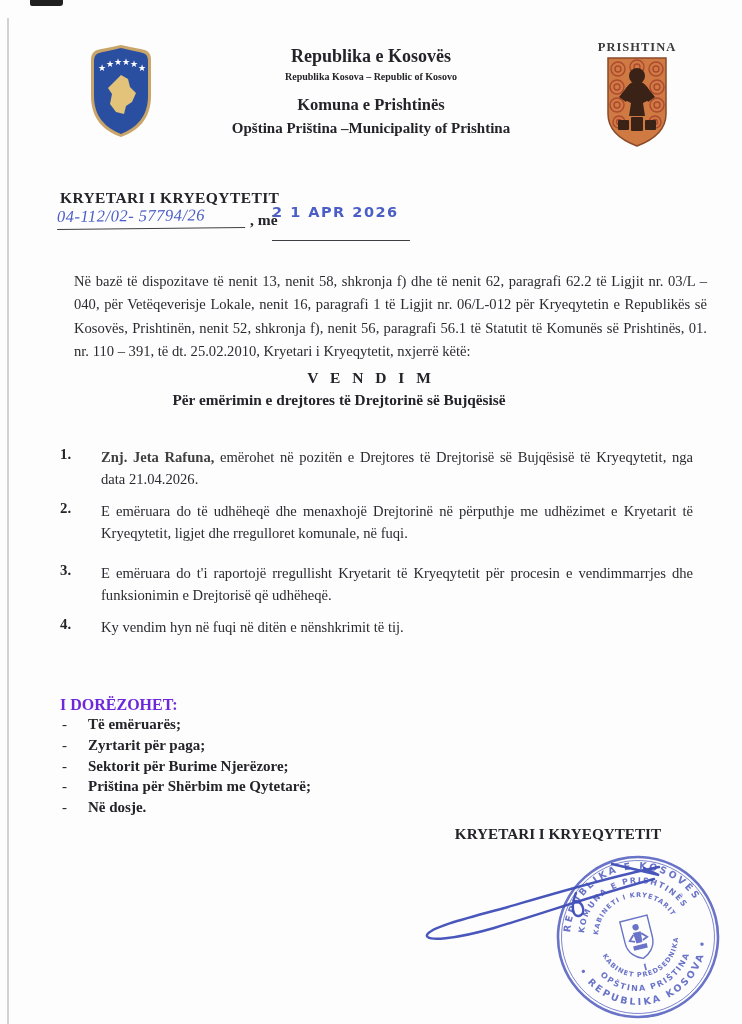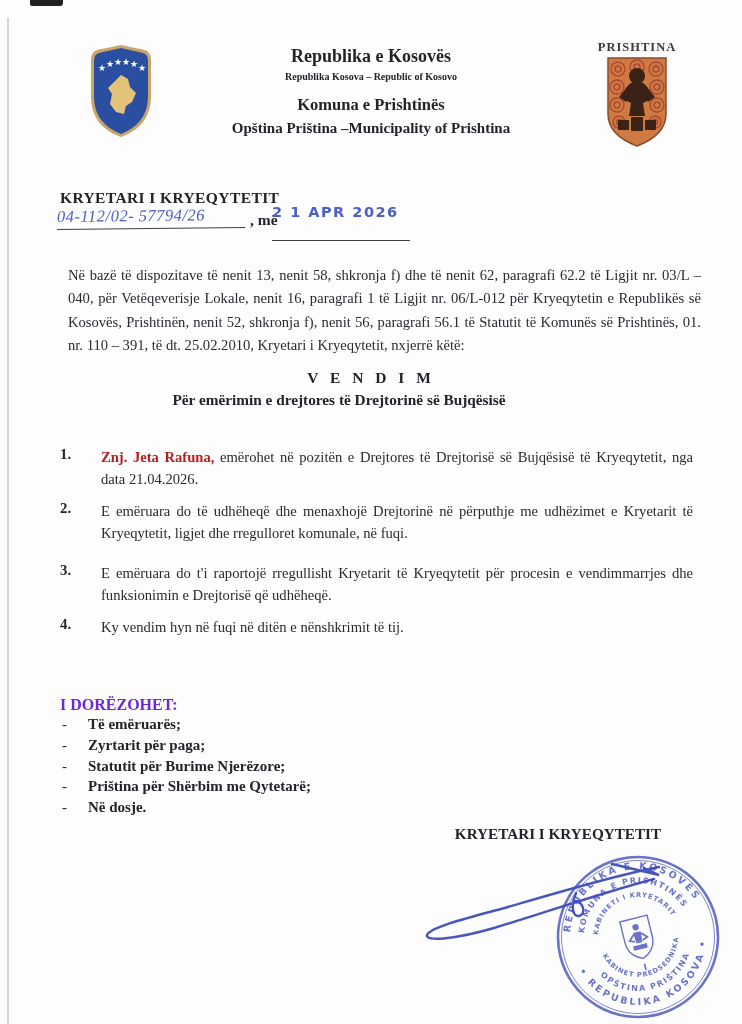--- a/index.html
+++ b/index.html
@@ -37,31 +37,31 @@
   .me-label{position:absolute;left:250px;top:211px;font-size:15.5px;font-weight:bold;color:#232329;}
   .date-stamp{
     position:absolute;left:272px;top:204px;width:138px;
     font-family:"DejaVu Sans", sans-serif;font-size:14.5px;font-weight:bold;
     color:#4b5ec5;letter-spacing:1.5px;border-bottom:1.4px solid #3f3f44;
     padding-bottom:20px;text-align:left;white-space:nowrap;
   }
 
   
   .intro{
-    position:absolute;left:60px;top:256px;width:633px;margin:8px;
+    position:absolute;left:60px;top:256px;width:633px;margin:14px;
     font-size:14.6px;line-height:23.3px;text-align:justify;
   }
 
   
   .vendim-title{position:absolute;left:0;top:369px;width:742px;text-align:center;font-weight:bold;font-size:15.5px;letter-spacing:4px;color:#232329;}
   .vendim-subtitle{position:absolute;left:0;top:391px;width:678px;text-align:center;font-weight:bold;font-size:15.3px;color:#232329;}
   .item{position:absolute;left:60px;width:633px;}
   .item-num{position:absolute;left:0;top:0;font-weight:bold;font-size:14.8px;color:#232329;}
   .item-text{margin:0 0 0 41px;font-size:14.6px;line-height:22.4px;text-align:justify;}
-  .item-text b{color:#b91c1c;}
+  .item-text b{color:#404040;}
   .it-1{top:446px;} .it-2{top:500px;} .it-3{top:562px;} .it-4{top:616px;}
 
   
   .dist{position:absolute;left:60px;top:696px;width:400px;}
   .dist-title{font-weight:bold;font-size:16px;color:#6d28d9;}
   .dist-item{position:relative;padding-left:28px;font-weight:bold;font-size:15px;line-height:20.8px;color:#232329;}
   .dist-item:first-of-type{margin-top:2px;}
   .dist-dash{position:absolute;left:2px;top:0;font-weight:normal;}
 
   
@@ -168,21 +168,21 @@
     <div class="dist-item">
       <span class="dist-dash">-</span>
       <span>Të emëruarës;</span>
     </div>
     <div class="dist-item">
       <span class="dist-dash">-</span>
       <span>Zyrtarit për paga;</span>
     </div>
     <div class="dist-item">
       <span class="dist-dash">-</span>
-      <span>Statutit për Burime Njerëzore;</span>
+      <span>Sektorit për Burime Njerëzore;</span>
     </div>
     <div class="dist-item">
       <span class="dist-dash">-</span>
       <span>Priština për Shërbim me Qytetarë;</span>
     </div>
     <div class="dist-item">
       <span class="dist-dash">-</span>
       <span>Në dosje.</span>
     </div>
   </div>

